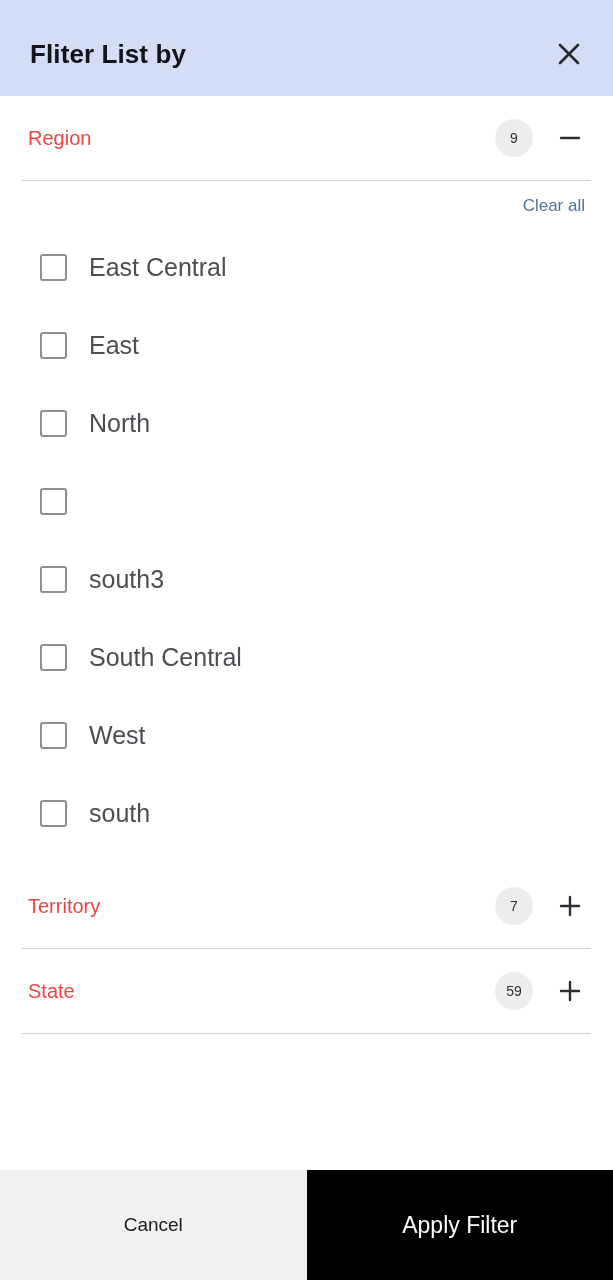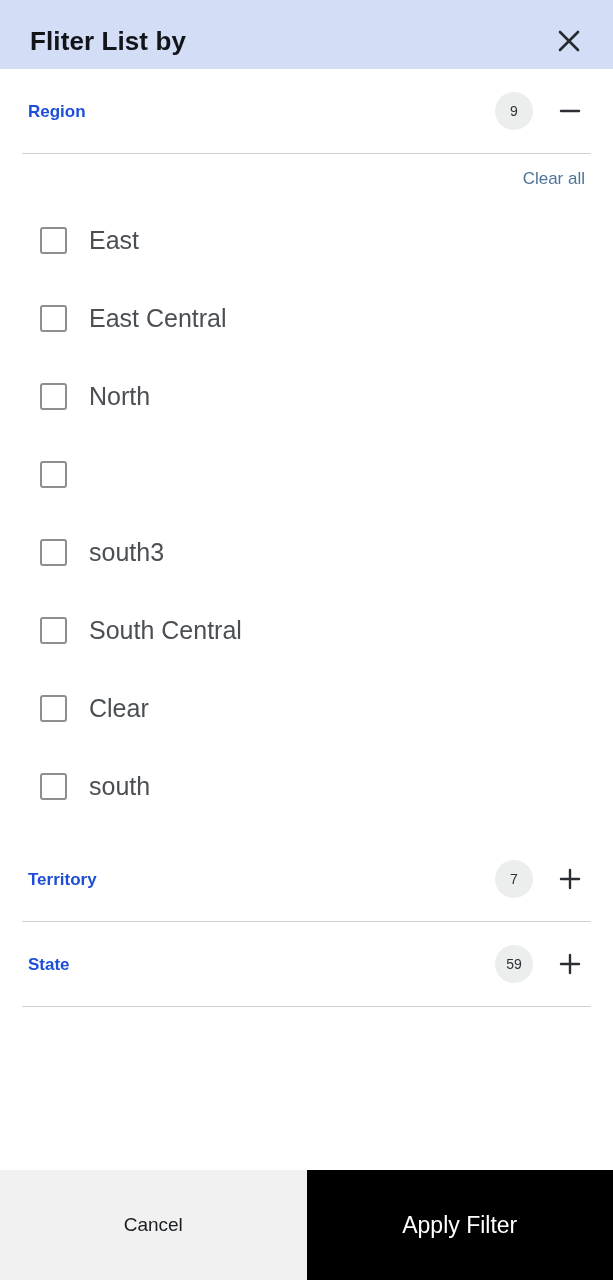--- a/index.html
+++ b/index.html
@@ -18,21 +18,21 @@
     height: 1280px;
     background: #ffffff;
     overflow: hidden;
     display: flex;
     flex-direction: column;
   }
 
   
   .panel-header {
     flex: 0 0 auto;
-    height: 69px;
+    height: 96px;
     background: #d3ddf5;
     display: flex;
     align-items: center;
     justify-content: space-between;
     padding: 12px 22px 0 30px;
   }
   .panel-title {
     font-size: 26px;
     font-weight: 700;
     color: #111418;
@@ -62,23 +62,23 @@
 
   .section-head {
     height: 84px;
     display: flex;
     align-items: center;
     padding: 0 22px 0 28px;
     cursor: pointer;
   }
   .section-name {
     flex: 1 1 auto;
-    font-size: 17px;
-    font-weight: 700;
-    color: #1d4ed8;
+    font-size: 20px;
+    font-weight: 400;
+    color: #ef4444;
     line-height: 1;
   }
   .count-badge {
     width: 38px;
     height: 38px;
     border-radius: 50%;
     background: #eceded;
     color: #2e3238;
     font-size: 14px;
     display: flex;
@@ -210,44 +210,44 @@
       <div class="divider"></div>
 
       <div class="section-content">
         <div class="clear-all-row">
           <span class="clear-all">Clear all</span>
         </div>
 
         <div class="option-list">
           <div class="option-row">
             <span class="checkbox"></span>
+            <span class="option-label">East Central</span>
+          </div>
+          <div class="option-row">
+            <span class="checkbox"></span>
             <span class="option-label">East</span>
           </div>
           <div class="option-row">
             <span class="checkbox"></span>
-            <span class="option-label">East Central</span>
-          </div>
-          <div class="option-row">
-            <span class="checkbox"></span>
             <span class="option-label">North</span>
           </div>
           <div class="option-row">
             <span class="checkbox"></span>
           </div>
           <div class="option-row">
             <span class="checkbox"></span>
             <span class="option-label">south3</span>
           </div>
           <div class="option-row">
             <span class="checkbox"></span>
             <span class="option-label">South Central</span>
           </div>
           <div class="option-row">
             <span class="checkbox"></span>
-            <span class="option-label">Clear</span>
+            <span class="option-label">West</span>
           </div>
           <div class="option-row">
             <span class="checkbox"></span>
             <span class="option-label">south</span>
           </div>
         </div>
       </div>
     </div>
 
     <div class="section">

